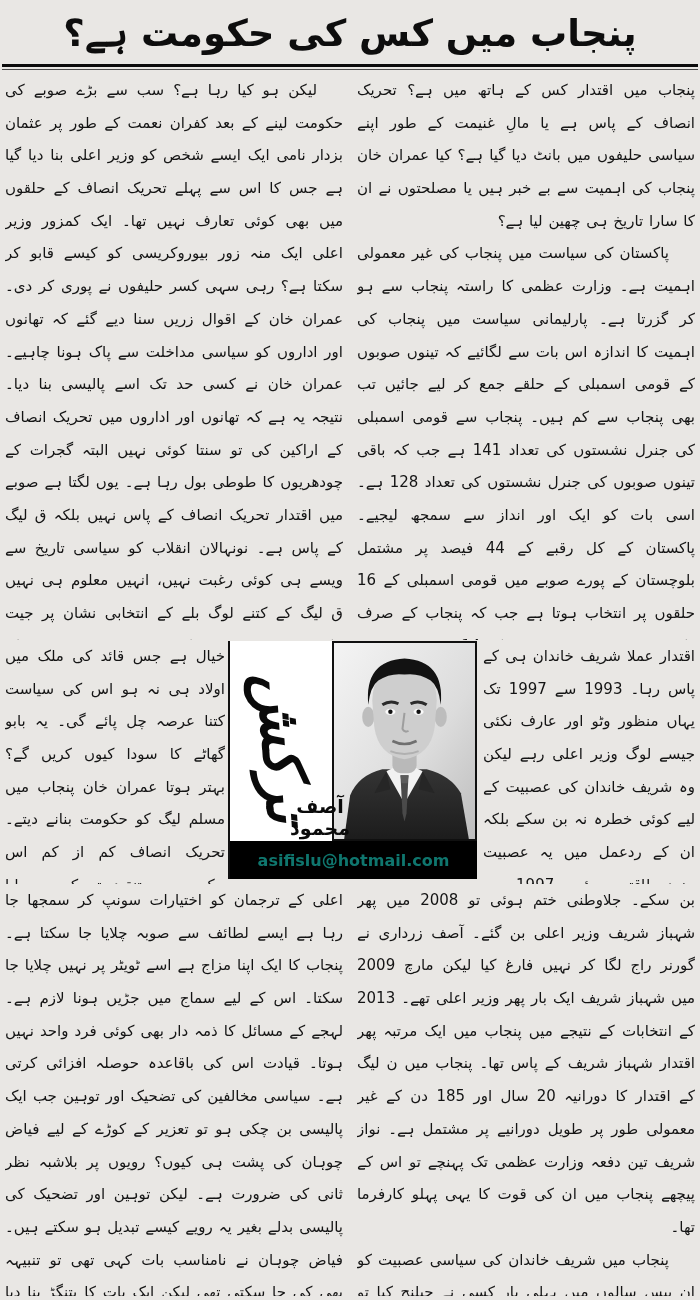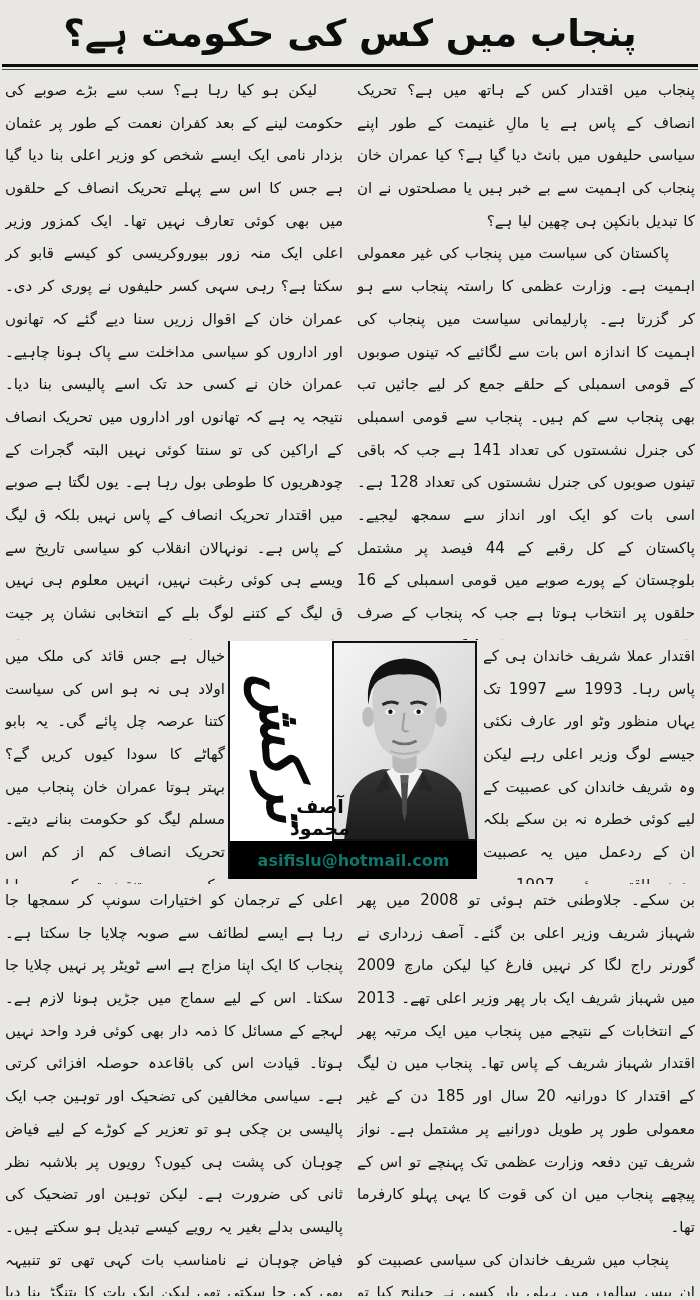--- a/index.html
+++ b/index.html
@@ -116,21 +116,21 @@
 
 <div class="page">
 
   <div class="masthead-title">پنجاب میں کس کی حکومت ہے؟</div>
   <div class="title-rule"></div>
 
   <div class="columns">
 
     <div class="col col-start">
       <div class="seg seg-top">
-        <p class="noindent">پنجاب میں اقتدار کس کے ہاتھ میں ہے؟ تحریک انصاف کے پاس ہے یا مالِ غنیمت کے طور اپنے سیاسی حلیفوں میں بانٹ دیا گیا ہے؟ کیا عمران خان پنجاب کی اہمیت سے بے خبر ہیں یا مصلحتوں نے ان کا تبدیل بانکپن ہی چھین لیا ہے؟</p>
+        <p class="noindent">پنجاب میں اقتدار کس کے ہاتھ میں ہے؟ تحریک انصاف کے پاس ہے یا مالِ غنیمت کے طور اپنے سیاسی حلیفوں میں بانٹ دیا گیا ہے؟ کیا عمران خان پنجاب کی اہمیت سے بے خبر ہیں یا مصلحتوں نے ان کا سارا تاریخ ہی چھین لیا ہے؟</p>
         <p>پاکستان کی سیاست میں پنجاب کی غیر معمولی اہمیت ہے۔ وزارت عظمی کا راستہ پنجاب سے ہو کر گزرتا ہے۔ پارلیمانی سیاست میں پنجاب کی اہمیت کا اندازہ اس بات سے لگائیے کہ تینوں صوبوں کے قومی اسمبلی کے حلقے جمع کر لیے جائیں تب بھی پنجاب سے کم ہیں۔ پنجاب سے قومی اسمبلی کی جنرل نشستوں کی تعداد 141 ہے جب کہ باقی تینوں صوبوں کی جنرل نشستوں کی تعداد 128 ہے۔ اسی بات کو ایک اور انداز سے سمجھ لیجیے۔ پاکستان کے کل رقبے کے 44 فیصد پر مشتمل بلوچستان کے پورے صوبے میں قومی اسمبلی کے 16 حلقوں پر انتخاب ہوتا ہے جب کہ پنجاب کے صرف ایک لاہور میں قومی اسمبلی کے 14 حلقے اور فیصل آباد میں 10 حلقے ہیں۔</p>
 
       </div>
       <div class="seg seg-narrow">
         <p class="noindent">اقتدار عملا شریف خاندان ہی کے پاس رہا۔ 1993 سے 1997 تک یہاں منظور وٹو اور عارف نکئی جیسے لوگ وزیر اعلی رہے لیکن وہ شریف خاندان کی عصبیت کے لیے کوئی خطرہ نہ بن سکے بلکہ ان کے ردعمل میں یہ عصبیت مزید طاقتور ہوئی۔ 1997 میں شہباز شریف ایک بار پھر صوبے کے وزیر اعلی تھے۔ مشرف دور میں پرویز الہی وزیر اعلی بنے لیکن وہ بھی سیاست میں کسی عصبیت کا عنوان نہیں</p>
       </div>
       <div class="seg seg-bottom">
         <p class="noindent">بن سکے۔ جلاوطنی ختم ہوئی تو 2008 میں پھر شہباز شریف وزیر اعلی بن گئے۔ آصف زرداری نے گورنر راج لگا کر نہیں فارغ کیا لیکن مارچ 2009 میں شہباز شریف ایک بار پھر وزیر اعلی تھے۔ 2013 کے انتخابات کے نتیجے میں پنجاب میں ایک مرتبہ پھر اقتدار شہباز شریف کے پاس تھا۔ پنجاب میں ن لیگ کے اقتدار کا دورانیہ 20 سال اور 185 دن کے غیر معمولی طور پر طویل دورانیے پر مشتمل ہے۔ نواز شریف تین دفعہ وزارت عظمی تک پہنچے تو اس کے پیچھے پنجاب میں ان کی قوت کا یہی پہلو کارفرما تھا۔</p>
         <p>پنجاب میں شریف خاندان کی سیاسی عصبیت کو ان بیس سالوں میں پہلی بار کسی نے چیلنج کیا تو وہ عمران خان ہیں۔ پیپلز پارٹی کا تو یہ حال ہے کہ پنجاب اسمبلی میں اس کے صرف چھ ایم پی اے ہیں۔ اگرچہ مسلم لیگ ن کی نشستیں اب بھی تحریک انصاف سے زیادہ تھیں۔ لیکن تحریک انصاف نے آزاد اراکین کو ملا کر حکومت بنا لی۔ اب اقتدار لے ہی لیا تھا تو لازم تھا کہ ایک ایسی مثالی، متحرک اور قابل حکومت قائم کی جاتی کہ لوگ شہباز شریف کو بھول جاتے۔</p>
       </div>

